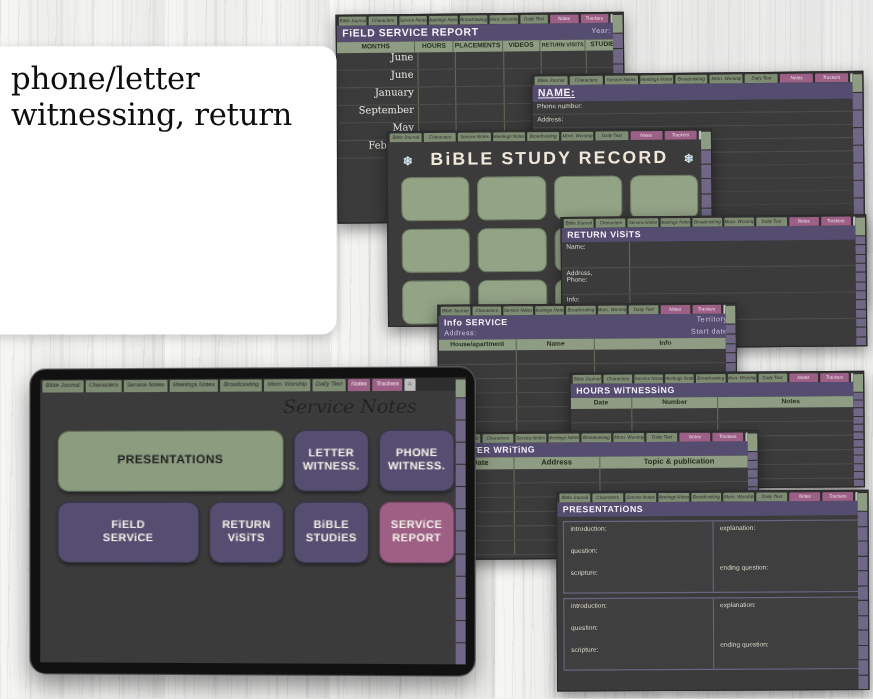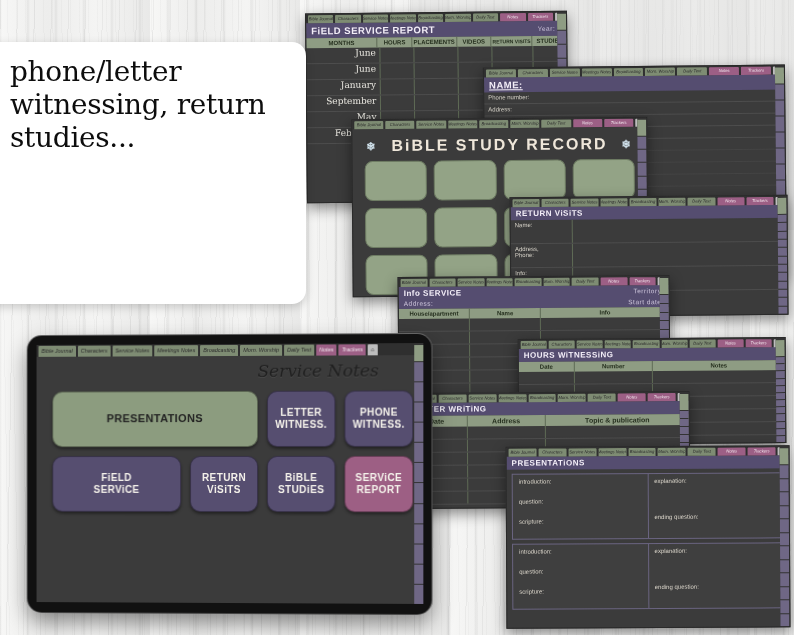--- a/index.html
+++ b/index.html
@@ -763,15 +763,14 @@
         <div class="sidetab"></div>
         <div class="sidetab"></div>
       </div>
   </div>
 </div>
 
 <div class="overlay-card">
   <div id="overlay-lines">
       <div class="ln" style="font-family: &quot;DejaVu Serif&quot;, serif; font-weight: 500;">phone/letter</div>
       <div class="ln" style="font-family: &quot;DejaVu Serif&quot;, serif; font-weight: 500;">witnessing, return</div>
-      <div class="ln" style="font-family: &quot;DejaVu Serif&quot;, serif; font-weight: 500;">studies...</div>
     </div>
 </div>
 
 </body></html>

